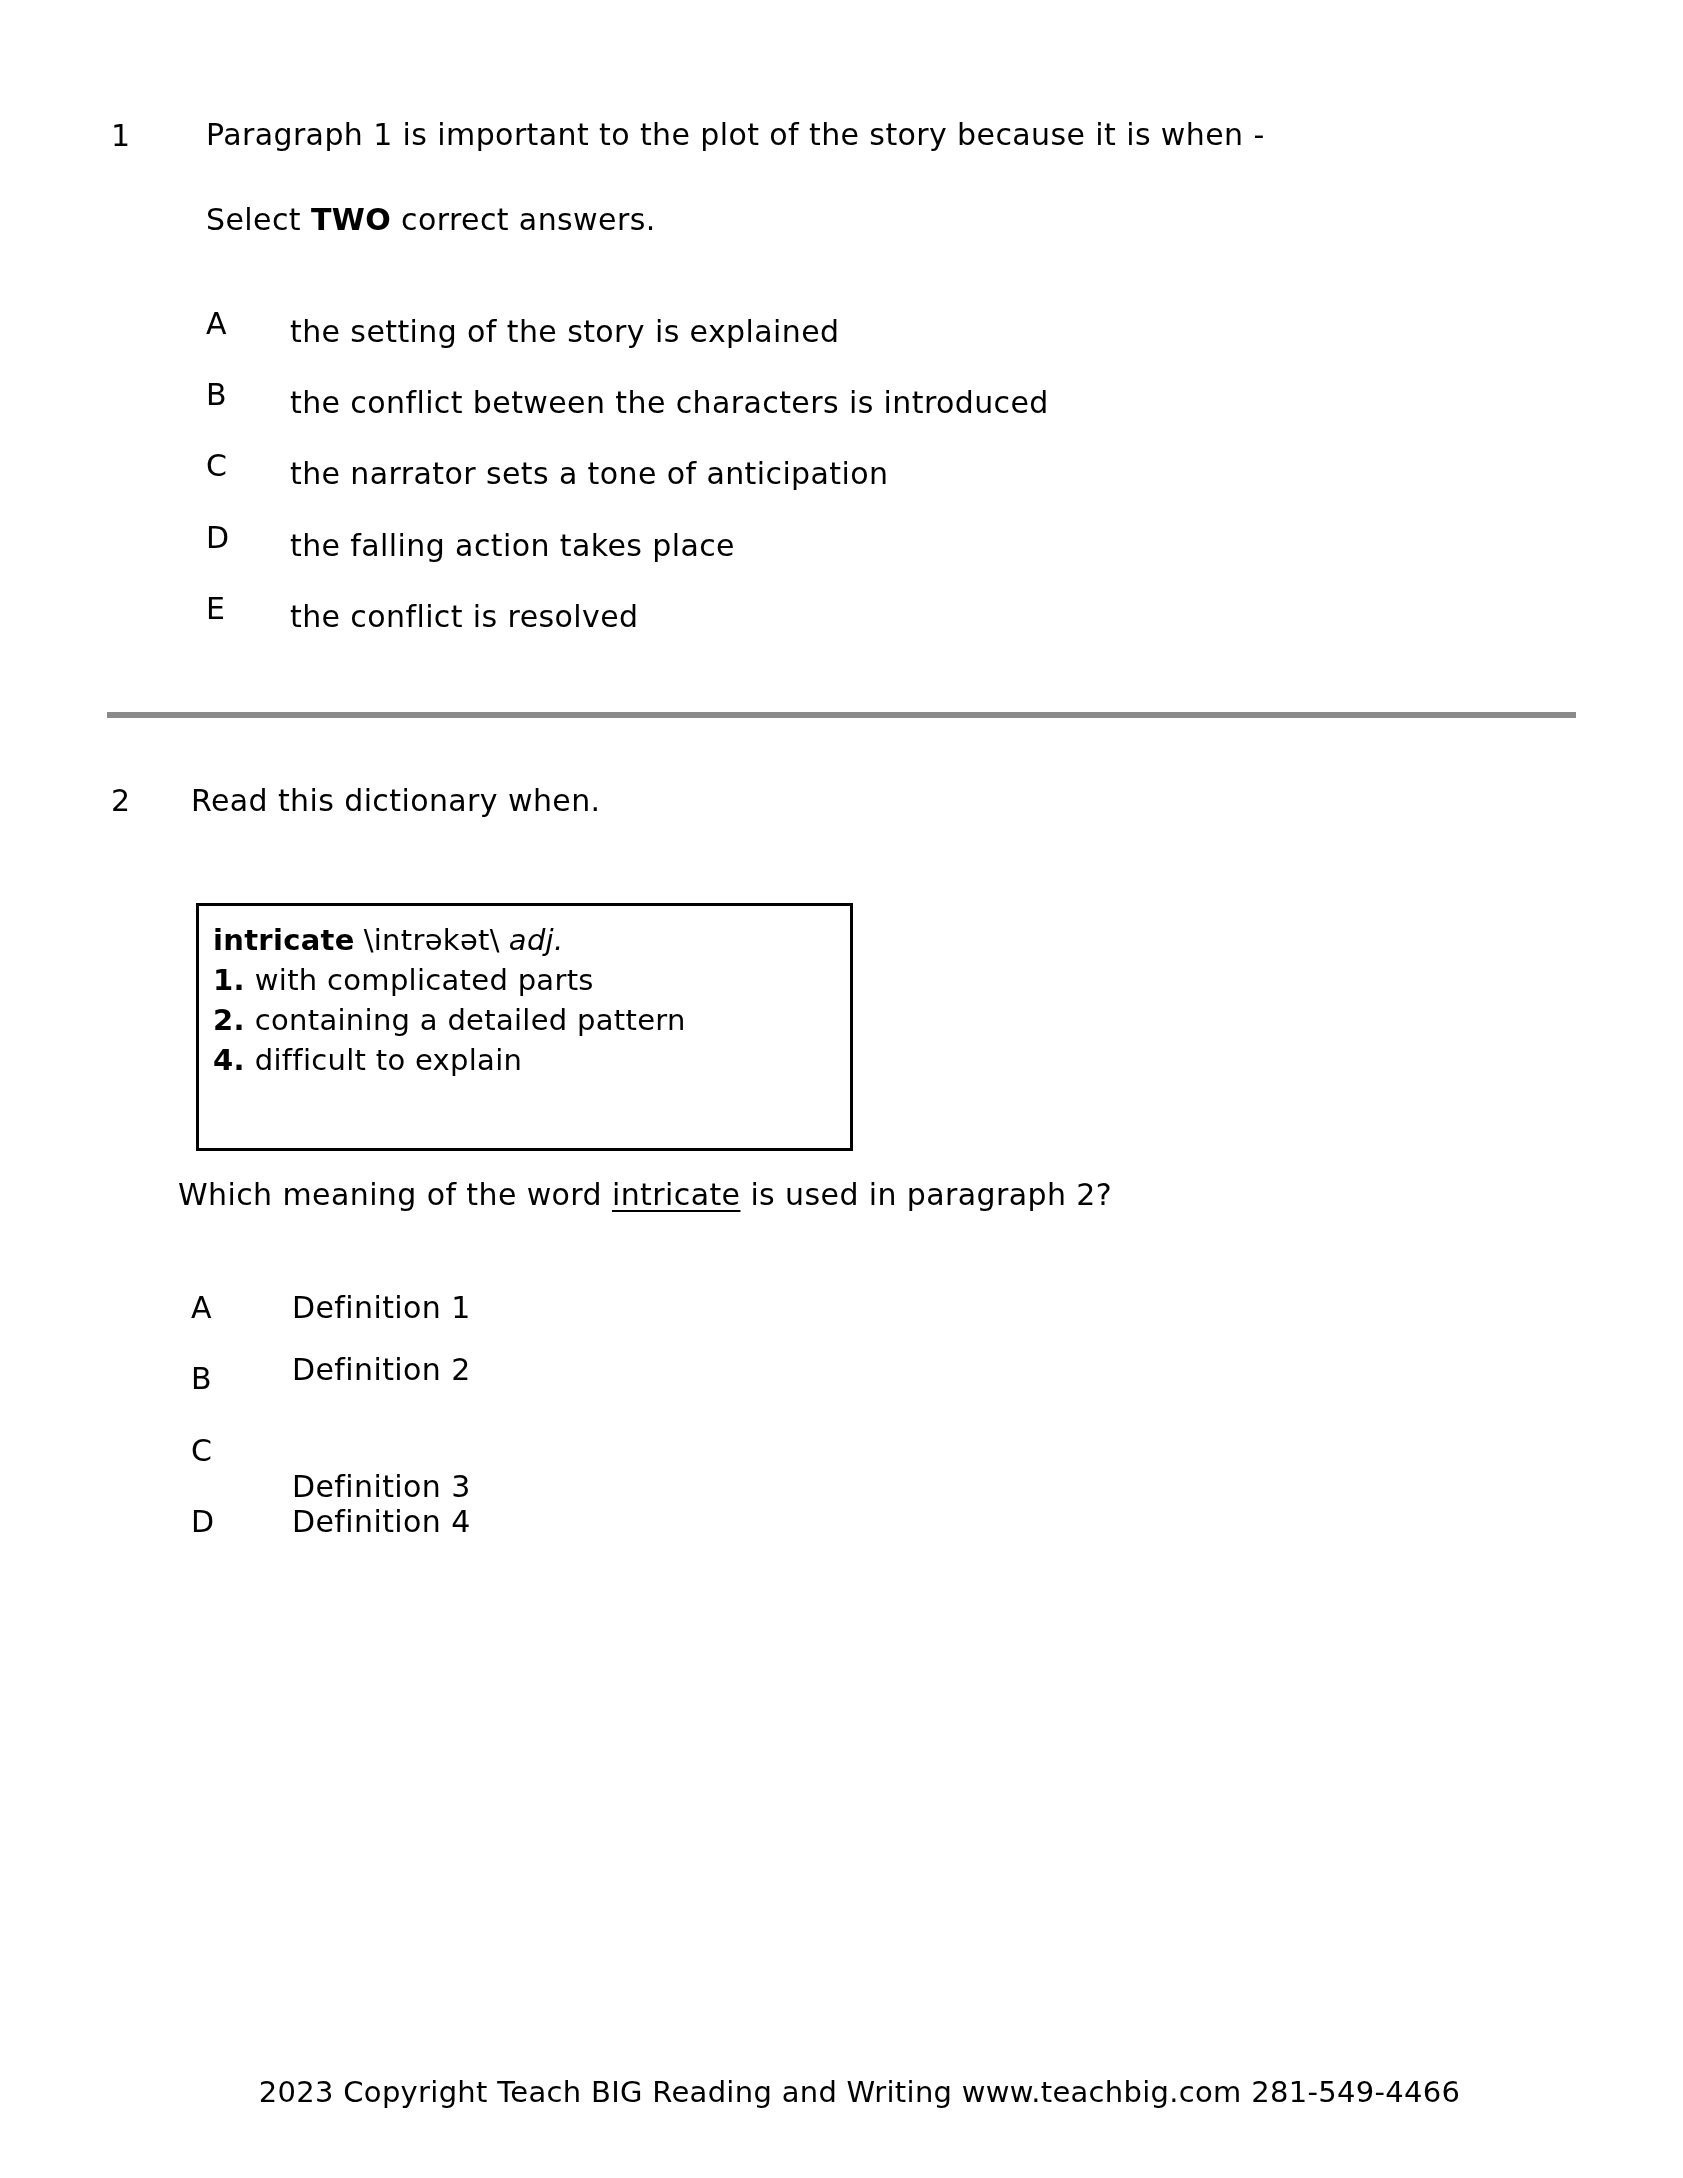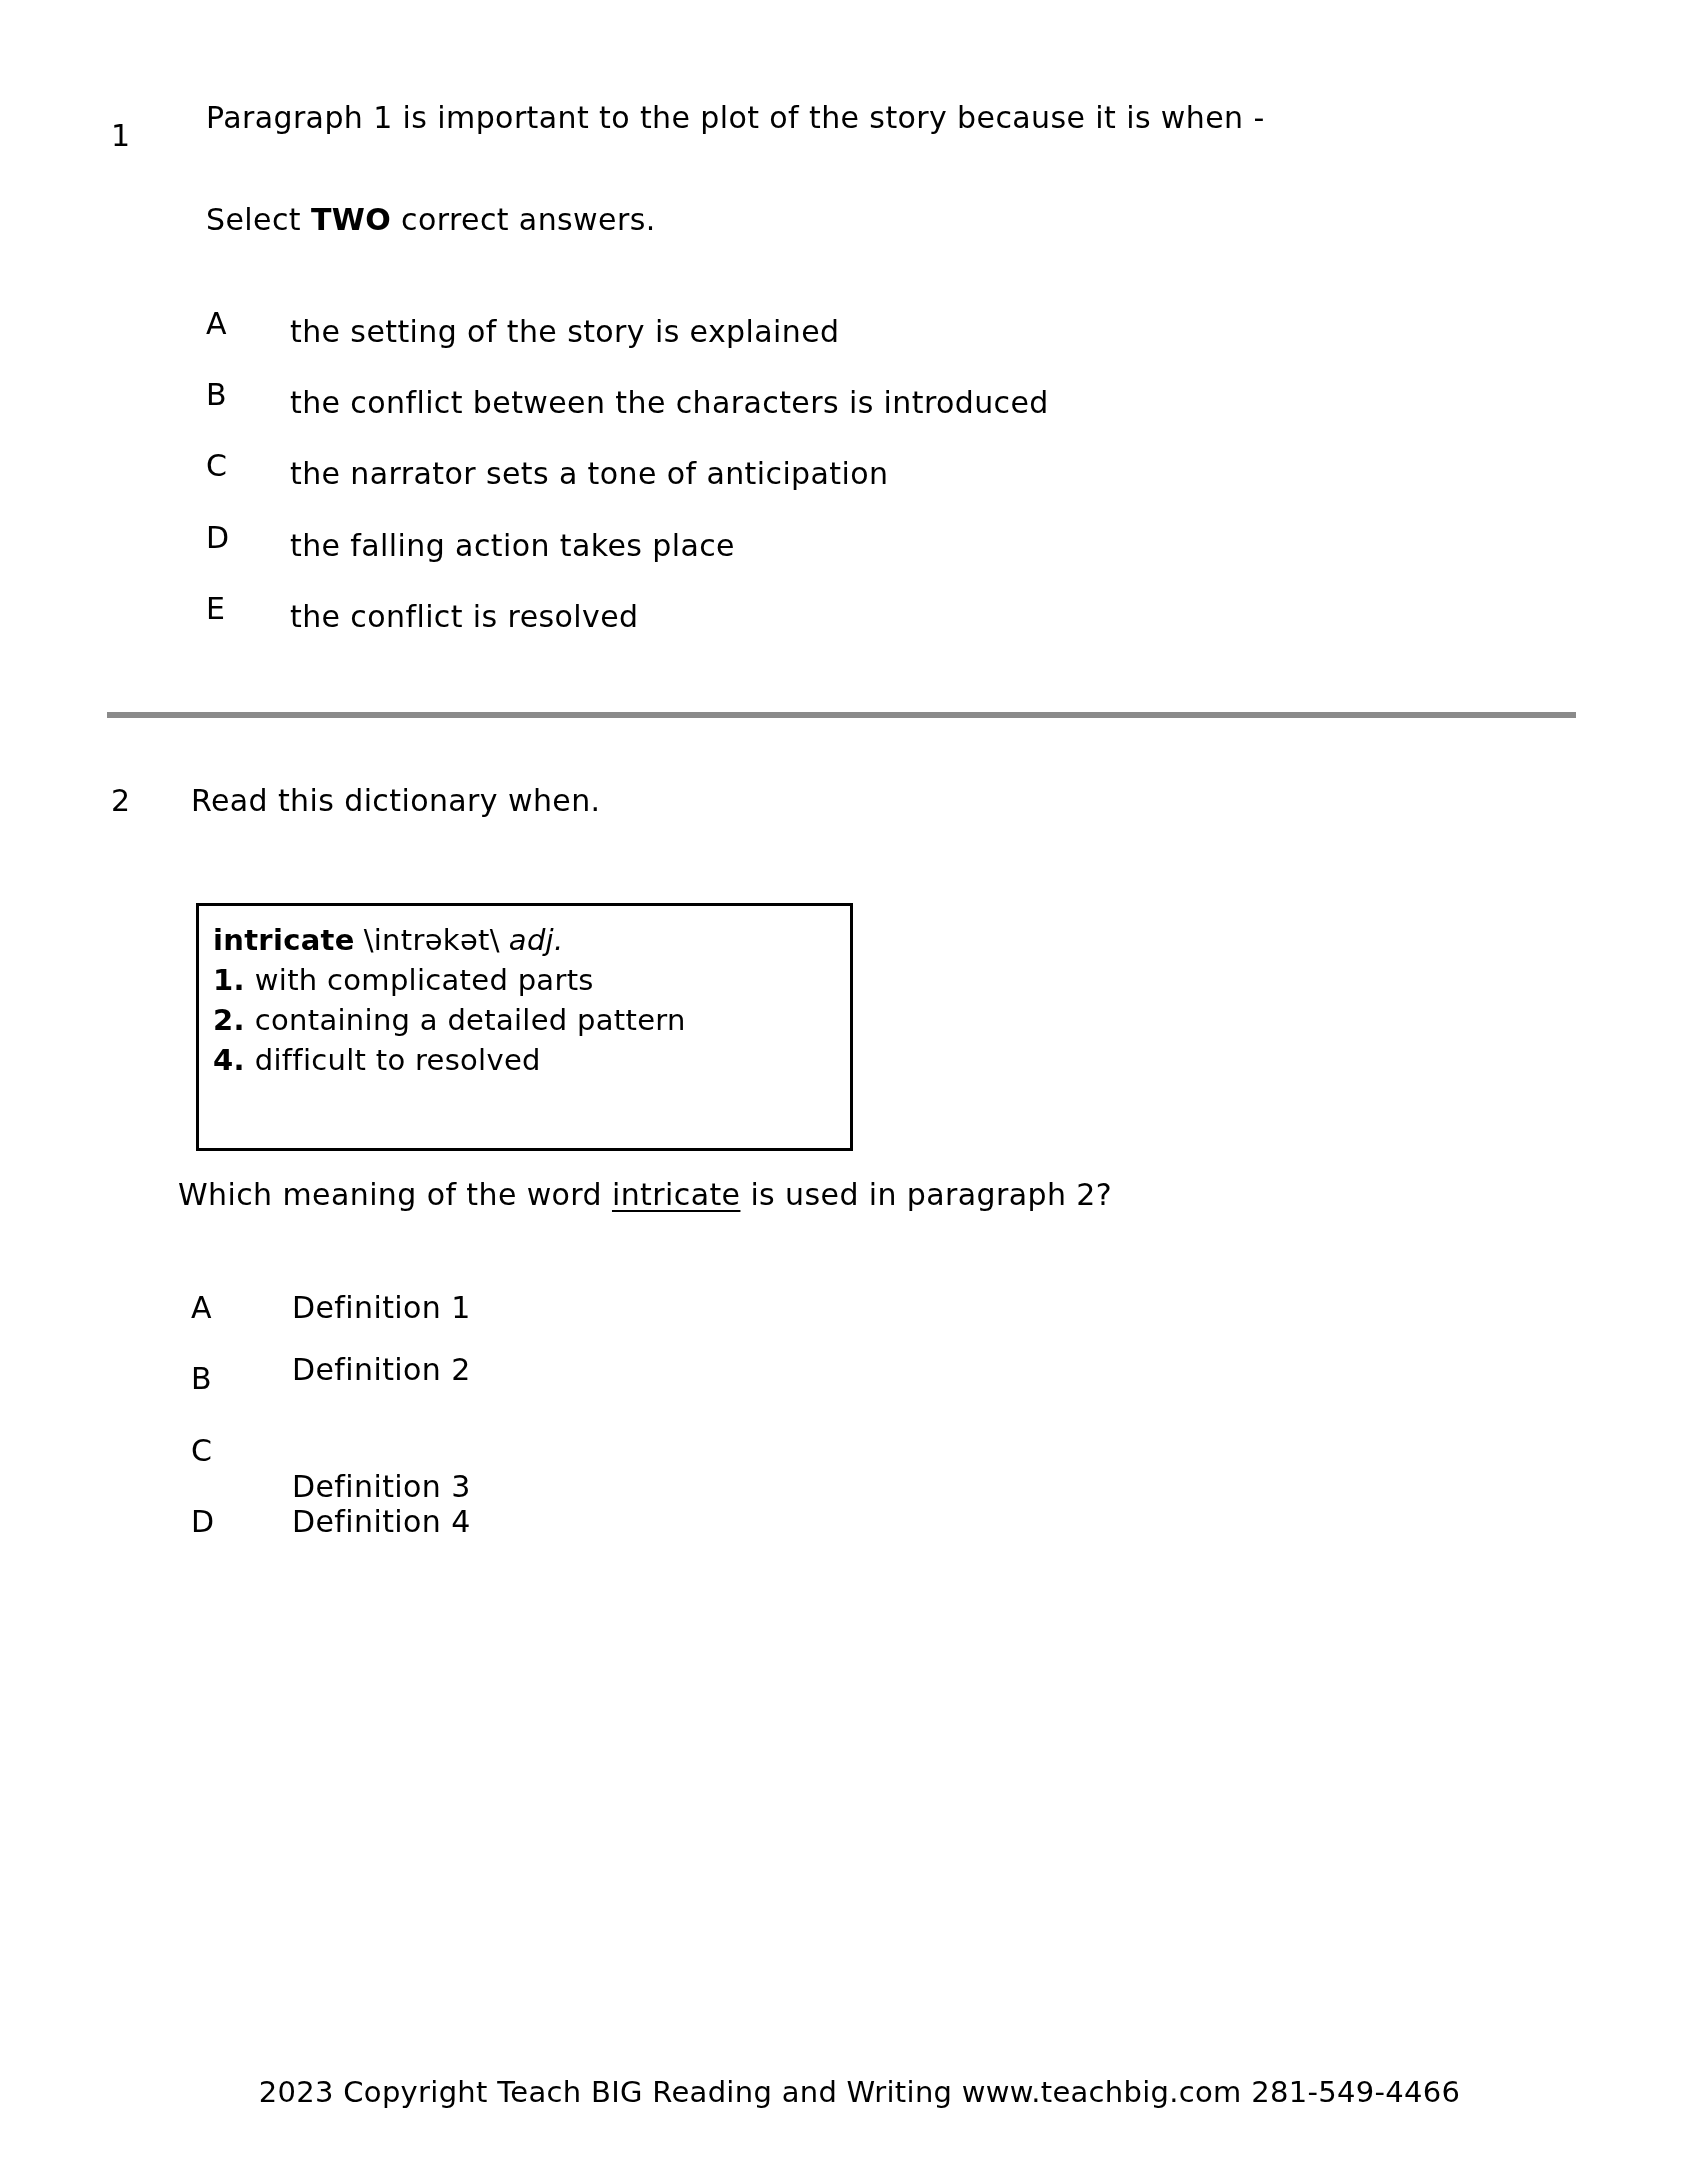--- a/index.html
+++ b/index.html
@@ -64,21 +64,21 @@
     letter-spacing:0.3px;
     padding-left:36px;
   }
 </style>
 </head>
 <body>
 
 <div class="page">
 
   <span class="q-number" style="top:121px">1</span>
-  <span class="q1-prompt" style="top:103px">Paragraph 1 is important to the plot of the story because it is when -</span>
+  <span class="q1-prompt" style="top:120px">Paragraph 1 is important to the plot of the story because it is when -</span>
 
   <span class="q1-prompt" style="top:205px">
     <span>Select </span><span class="bold">TWO</span><span> correct answers.</span>
   </span>
 
   <div>
     <span class="opt-letter-q1" style="top:309px">A</span>
     <span class="opt-text-q1" style="top:309px">the setting of the story is explained</span>
   </div>
   <div>
@@ -107,21 +107,21 @@
     <div class="dict-head">
       <span class="bold">intricate</span><span class="pron">\intrəkət\</span><span class="pos italic">adj.</span>
     </div>
     <div>
       <span class="bold def-num">1.</span><span>with complicated parts</span>
     </div>
     <div>
       <span class="bold def-num">2.</span><span>containing a detailed pattern</span>
     </div>
     <div>
-      <span class="bold def-num">4.</span><span>difficult to resolved</span>
+      <span class="bold def-num">4.</span><span>difficult to explain</span>
     </div>
   </div>
 
   <span class="abs" style="left:178px;top:1180px">
     <span>Which meaning of the word </span><span class="underlined">intricate</span><span> is used in paragraph 2?</span>
   </span>
 
   <div>
     <span class="opt-letter-q2" style="top:1293px">A</span>
     <span class="opt-text-q2" style="top:1293px">Definition 1</span>

